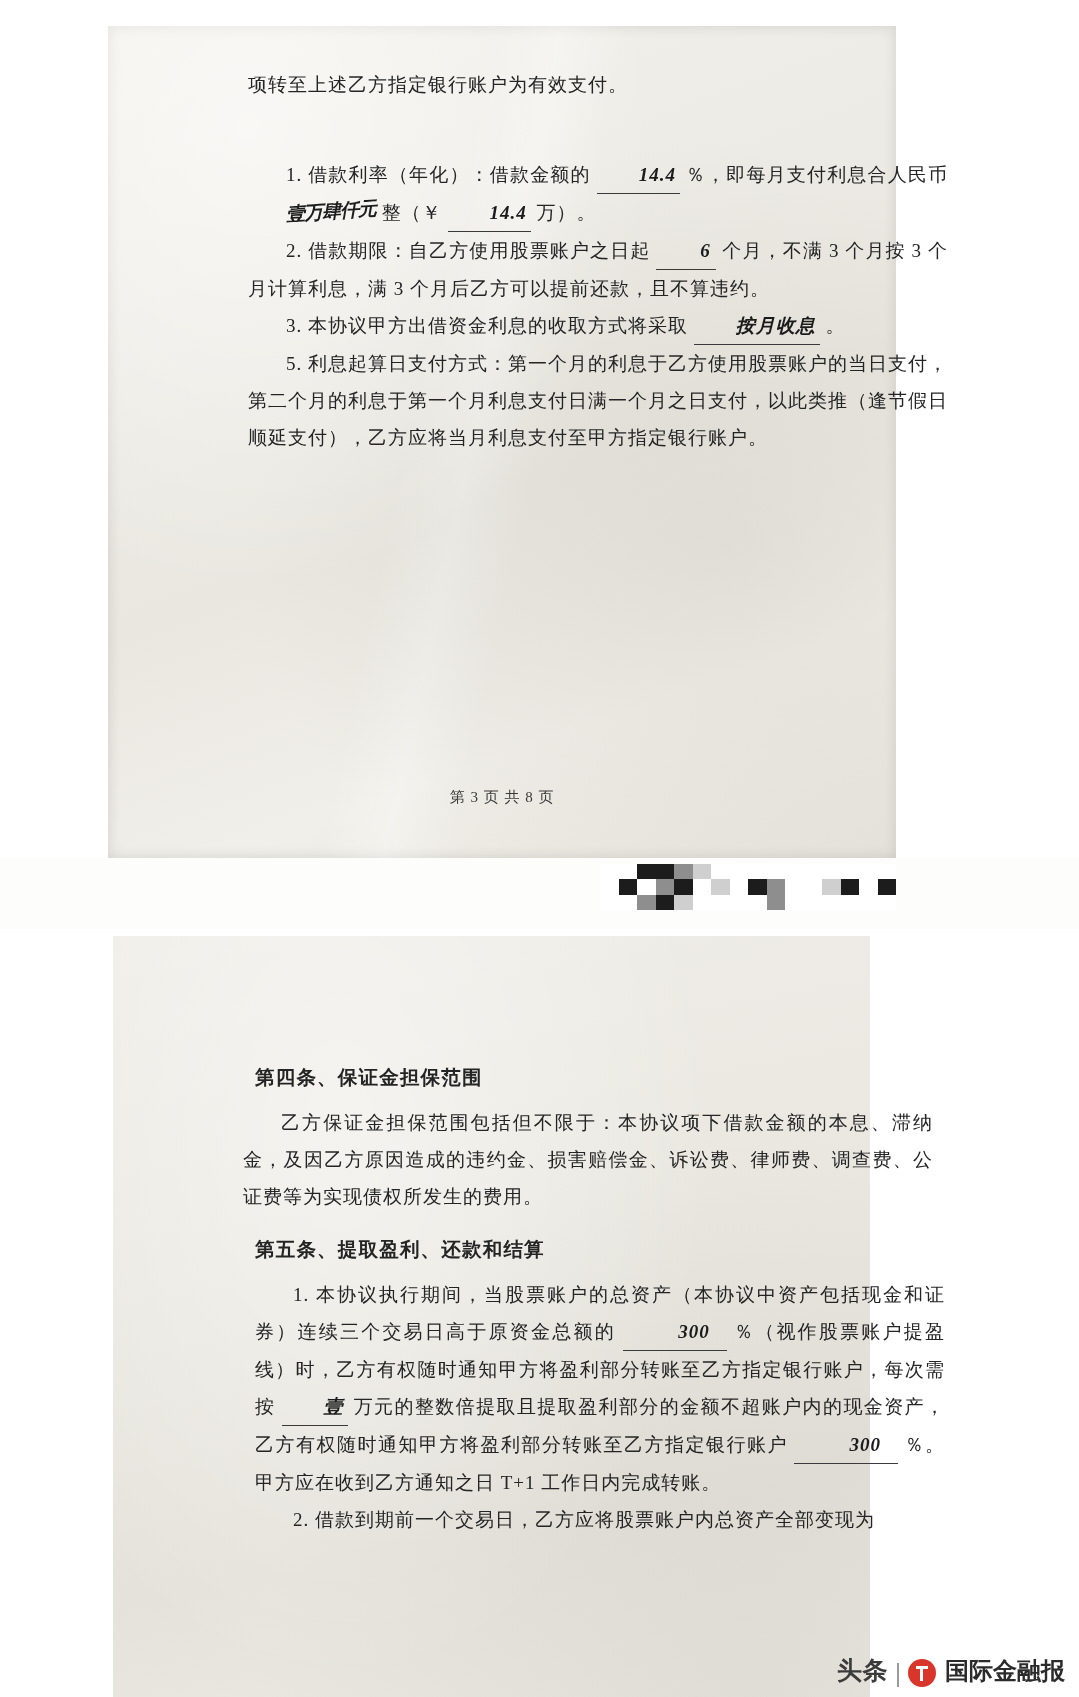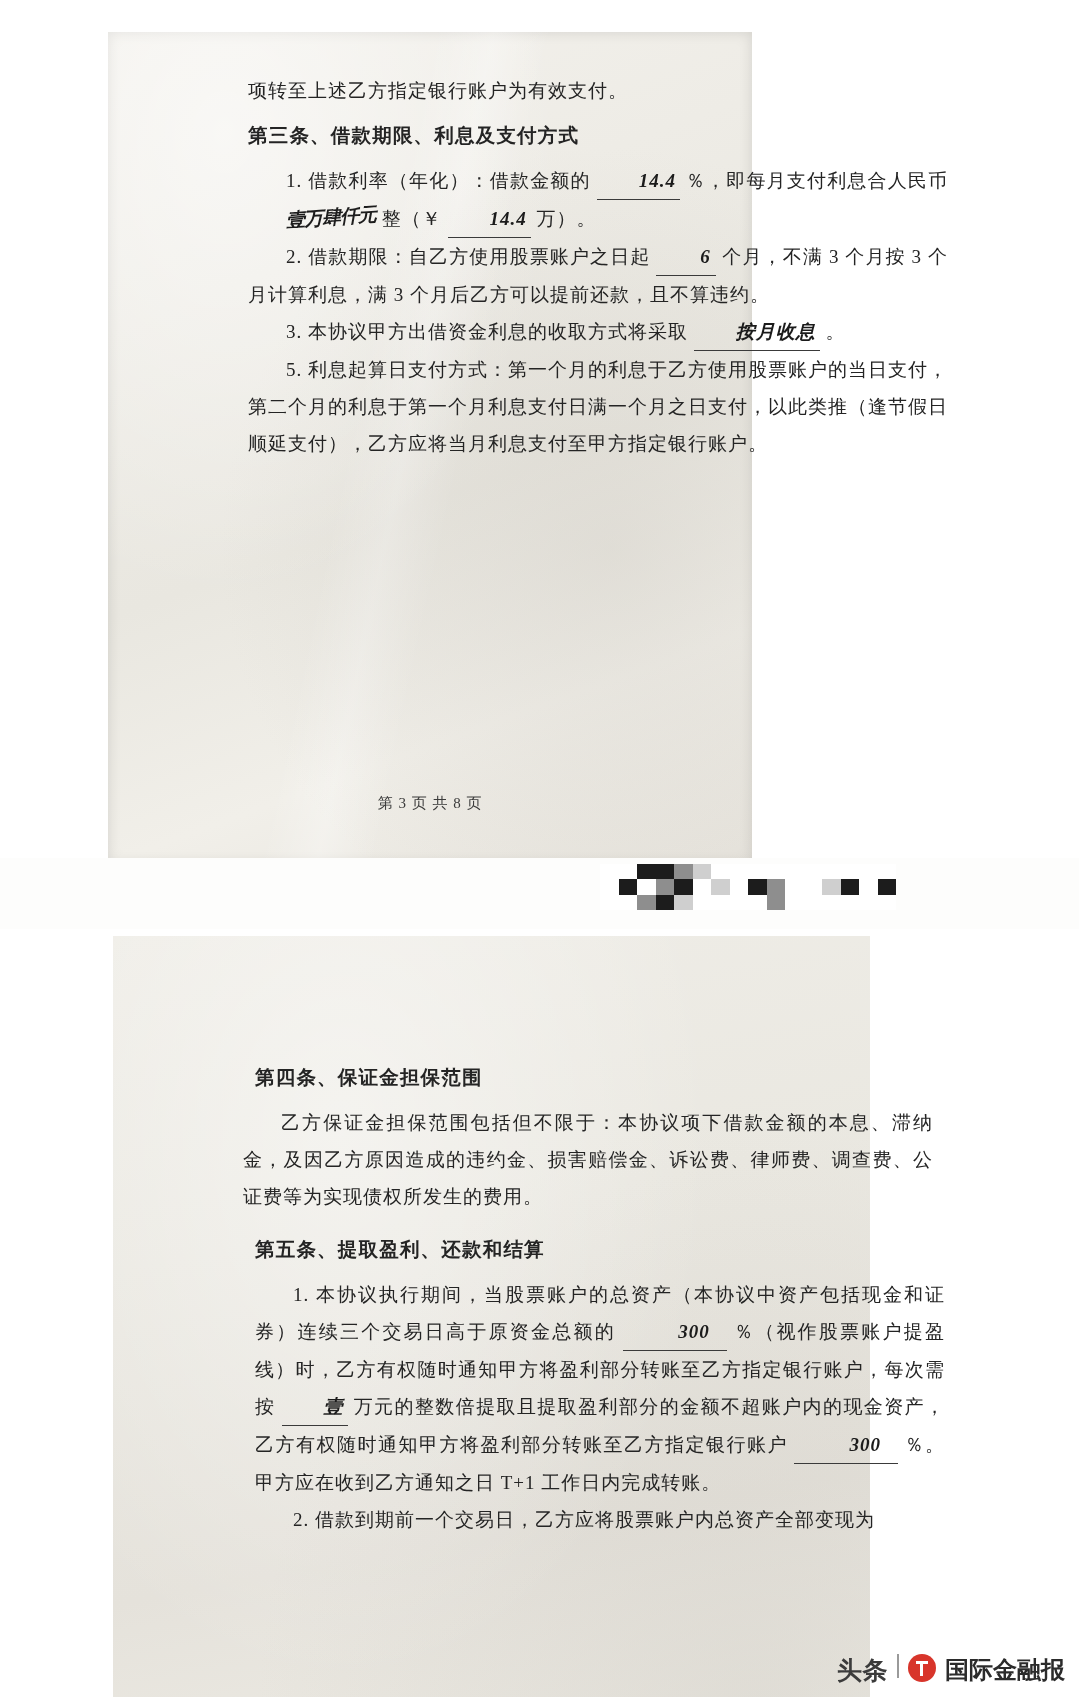--- a/index.html
+++ b/index.html
@@ -22,22 +22,22 @@
     left: 0;
     top: 0;
     width: 1079px;
     height: 932px;
     background: #ffffff;
     overflow: hidden;
   }
   .sheet1 {
     position: absolute;
     left: 108px;
-    top: 32px;
-    width: 644px;
+    top: 26px;
+    width: 788px;
     height: 832px;
     background: linear-gradient(160deg, #f3f1ec 0%, #eeece6 28%, #e9e7e0 55%, #f1efe9 78%, #e6e3dc 100%);
     box-shadow: 0 0 14px rgba(0,0,0,0.12) inset;
   }
   .sheet1:after {
     content: "";
     position: absolute;
     left: 0; top: 0; right: 0; bottom: 0;
     background:
       radial-gradient(ellipse at 18% 12%, rgba(255,255,255,0.55), rgba(255,255,255,0) 45%),
@@ -163,21 +163,21 @@
     z-index: 5;
   }
   .mos-cell { position: absolute; }
 
   
   .watermark {
     position: absolute;
     right: 14px;
     bottom: 10px;
     display: flex;
-    align-items: flex-start;
+    align-items: flex-end;
     gap: 9px;
     z-index: 9;
   }
   .wm-text {
     font-family: "Liberation Sans", sans-serif;
     font-size: 25px;
     font-weight: bold;
     color: #3b3b3b;
     letter-spacing: 0.5px;
   }
@@ -218,21 +218,20 @@
 </head>
 <body>
 
 <div class="page">
 
   <div class="photo1">
     <div class="sheet1">
 
       <div class="doc-text para p1-line0">项转至上述乙方指定银行账户为有效支付。</div>
 
-      <div class="doc-text heading p1-h1">第三条、借款期限、利息及支付方式</div>
 
       <div class="doc-text p1-body">
 
         <div class="para indent">
           <span>1.</span>
           <span>借款利率（年化）：借款金额的</span>
           <span class="blank hand">14.4</span>
           <span>％，即每月支付利息合人民币</span>
           <span class="hand-ink">壹万肆仟元</span>
           <span>整（￥</span>

